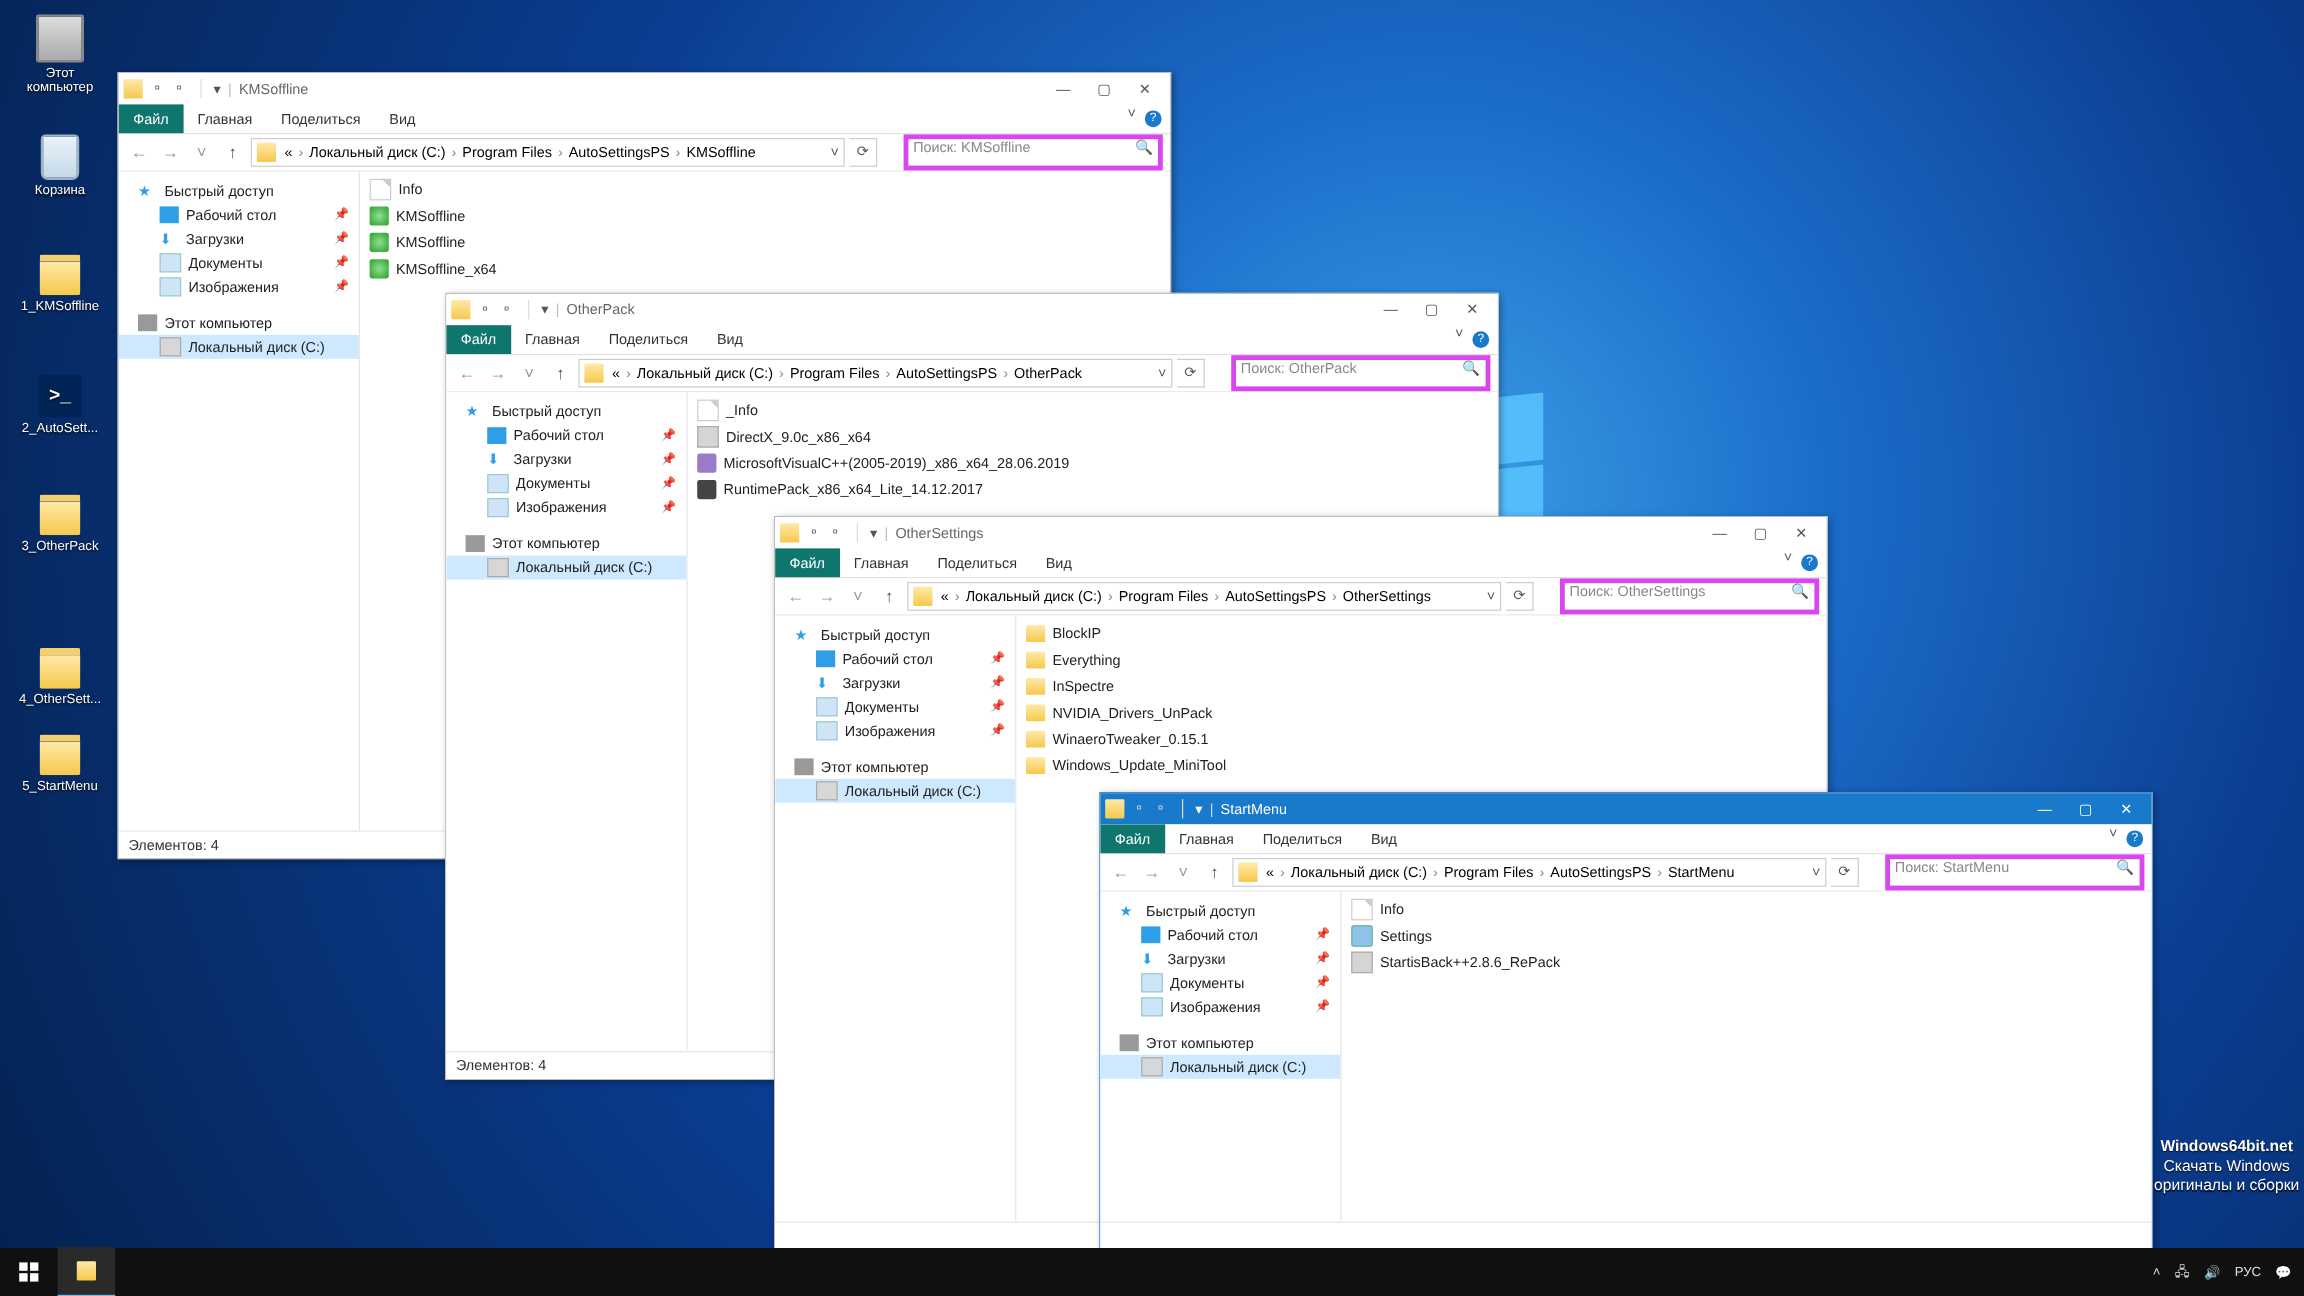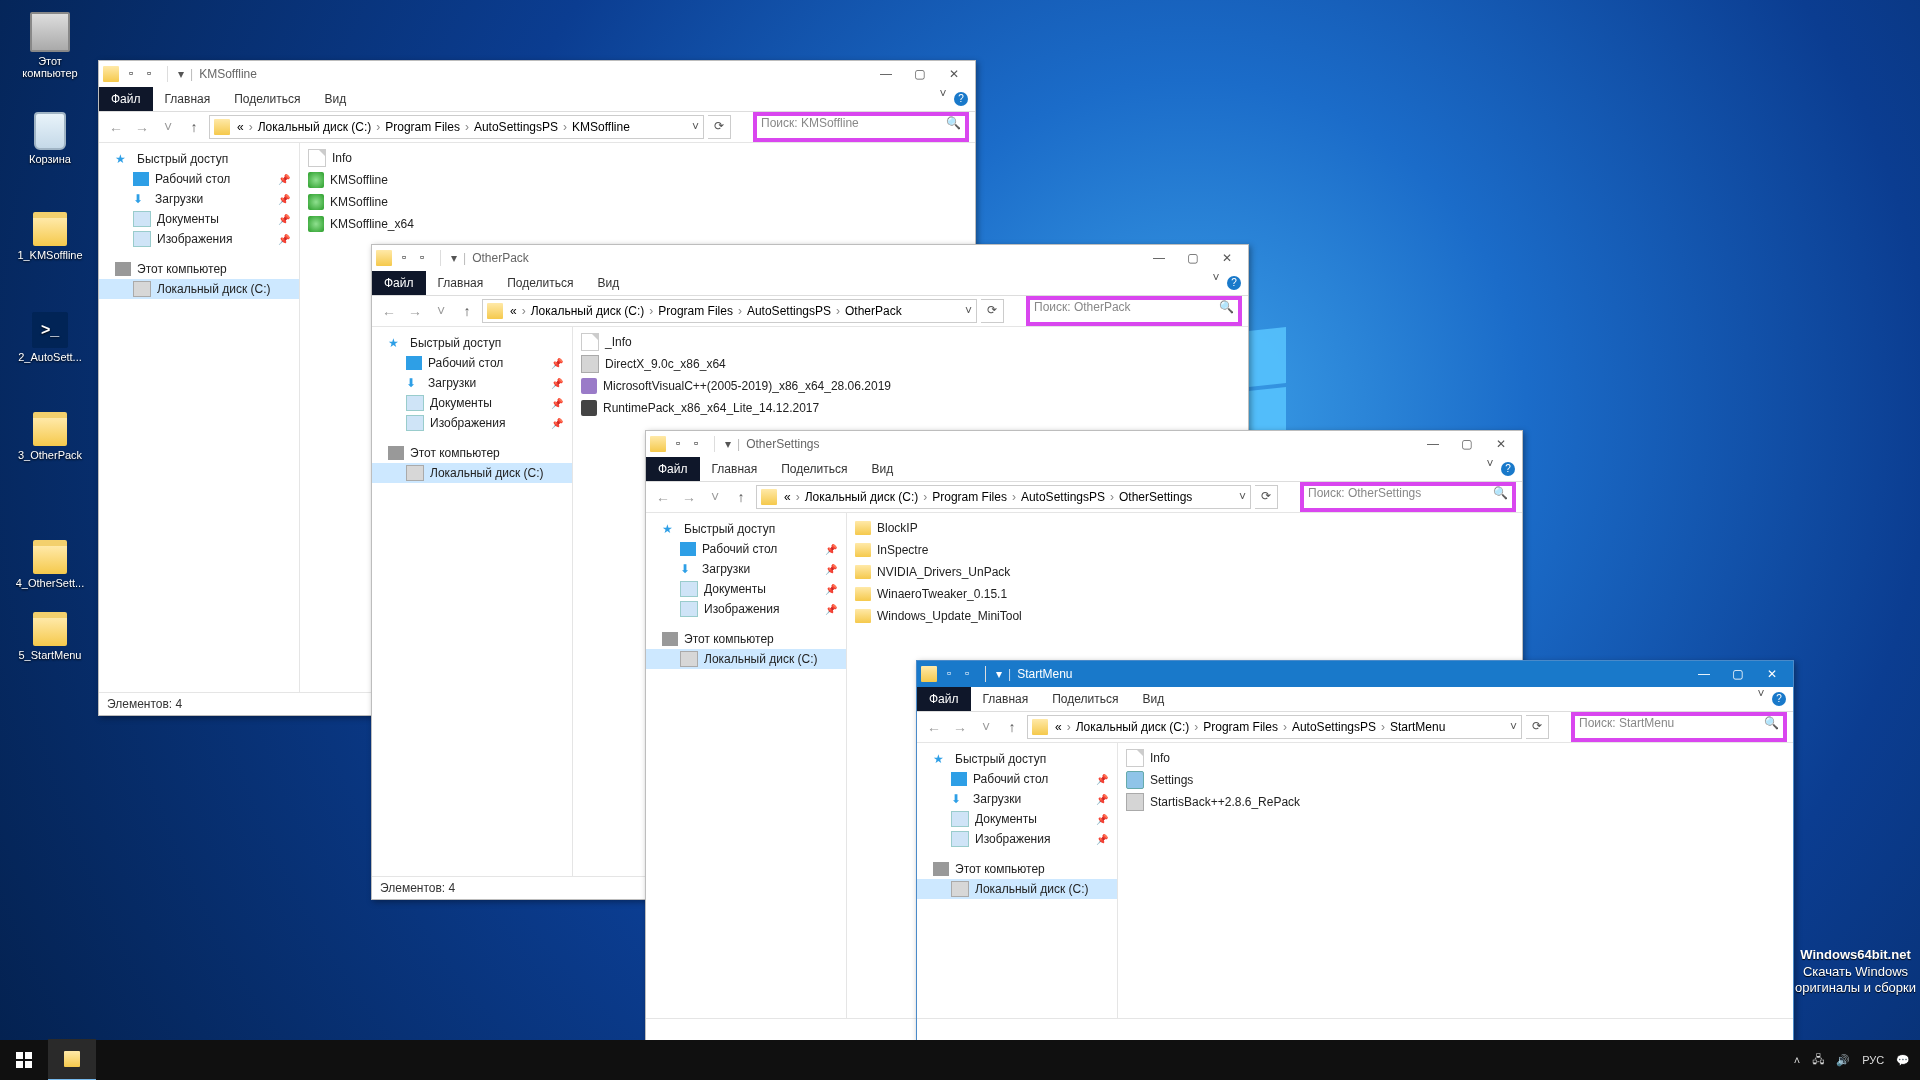--- a/index.html
+++ b/index.html
@@ -27,21 +27,21 @@
 .win.active .titlebar{background:#fff}
 .tbar-ic{width:16px;height:16px;background:linear-gradient(#ffe9a8,#f5c94c);border-radius:1px}
 .qat{display:flex;gap:2px;padding:0 4px;border-right:1px solid #ddd;margin-right:4px}
 .qat span{width:16px;height:16px;display:block}
 .titlebar .title{color:#666;font-size:12px}
 .win.active .titlebar .title{color:#222}
 .winbtns{margin-left:auto;display:flex}
 .winbtns div{width:34px;height:26px;display:flex;align-items:center;justify-content:center;color:#555;font-family:Arial}
 .ribbon{height:24px;background:#fff;border-bottom:1px solid #ddd;display:flex;align-items:stretch;font-size:12px}
 .ribbon .tab{padding:0 12px;display:flex;align-items:center;color:#333}
-.ribbon .tab.file{background:#0f172a;color:#fff}
+.ribbon .tab.file{background:#0f766e;color:#fff}
 .ribbon .spacer{flex:1}
 .ribbon .help{width:20px;display:flex;align-items:center;justify-content:center;margin-right:4px}
 .help-ic{width:14px;height:14px;border-radius:50%;background:#1979ca;color:#fff;font-size:10px;line-height:14px;text-align:center}
 .chev{width:16px;text-align:center;color:#555}
 .addr{height:30px;background:#fff;border-bottom:1px solid #e5e5e5;display:flex;align-items:center;padding:0 6px;gap:4px}
 .navbtn{width:22px;height:22px;color:#999;text-align:center;line-height:22px;font-size:14px}
 .navbtn.en{color:#555}
 .crumbbar{flex:1;height:22px;border:1px solid #ccc;display:flex;align-items:center;font-size:12px;background:#fff;overflow:hidden}
 .crumbbar .fic{width:16px;height:16px;margin:0 4px;background:linear-gradient(#ffe9a8,#f5c94c);border-radius:1px}
 .crumb{padding:0 3px;white-space:nowrap}
@@ -345,20 +345,24 @@
             <div class="item"><span class="nic pc"></span>Этот компьютер</div>
             <div class="item l2 sel"><span class="nic drive"></span>Локальный диск (C:)</div>
           </div>
           <div class="content">
             <div class="fitem">
               <span class="fic-fold"></span>
               <span>BlockIP</span>
             </div>
             <div class="fitem">
               <span class="fic-fold"></span>
+              <span>Everything</span>
+            </div>
+            <div class="fitem">
+              <span class="fic-fold"></span>
               <span>InSpectre</span>
             </div>
             <div class="fitem">
               <span class="fic-fold"></span>
               <span>NVIDIA_Drivers_UnPack</span>
             </div>
             <div class="fitem">
               <span class="fic-fold"></span>
               <span>WinaeroTweaker_0.15.1</span>
             </div>

